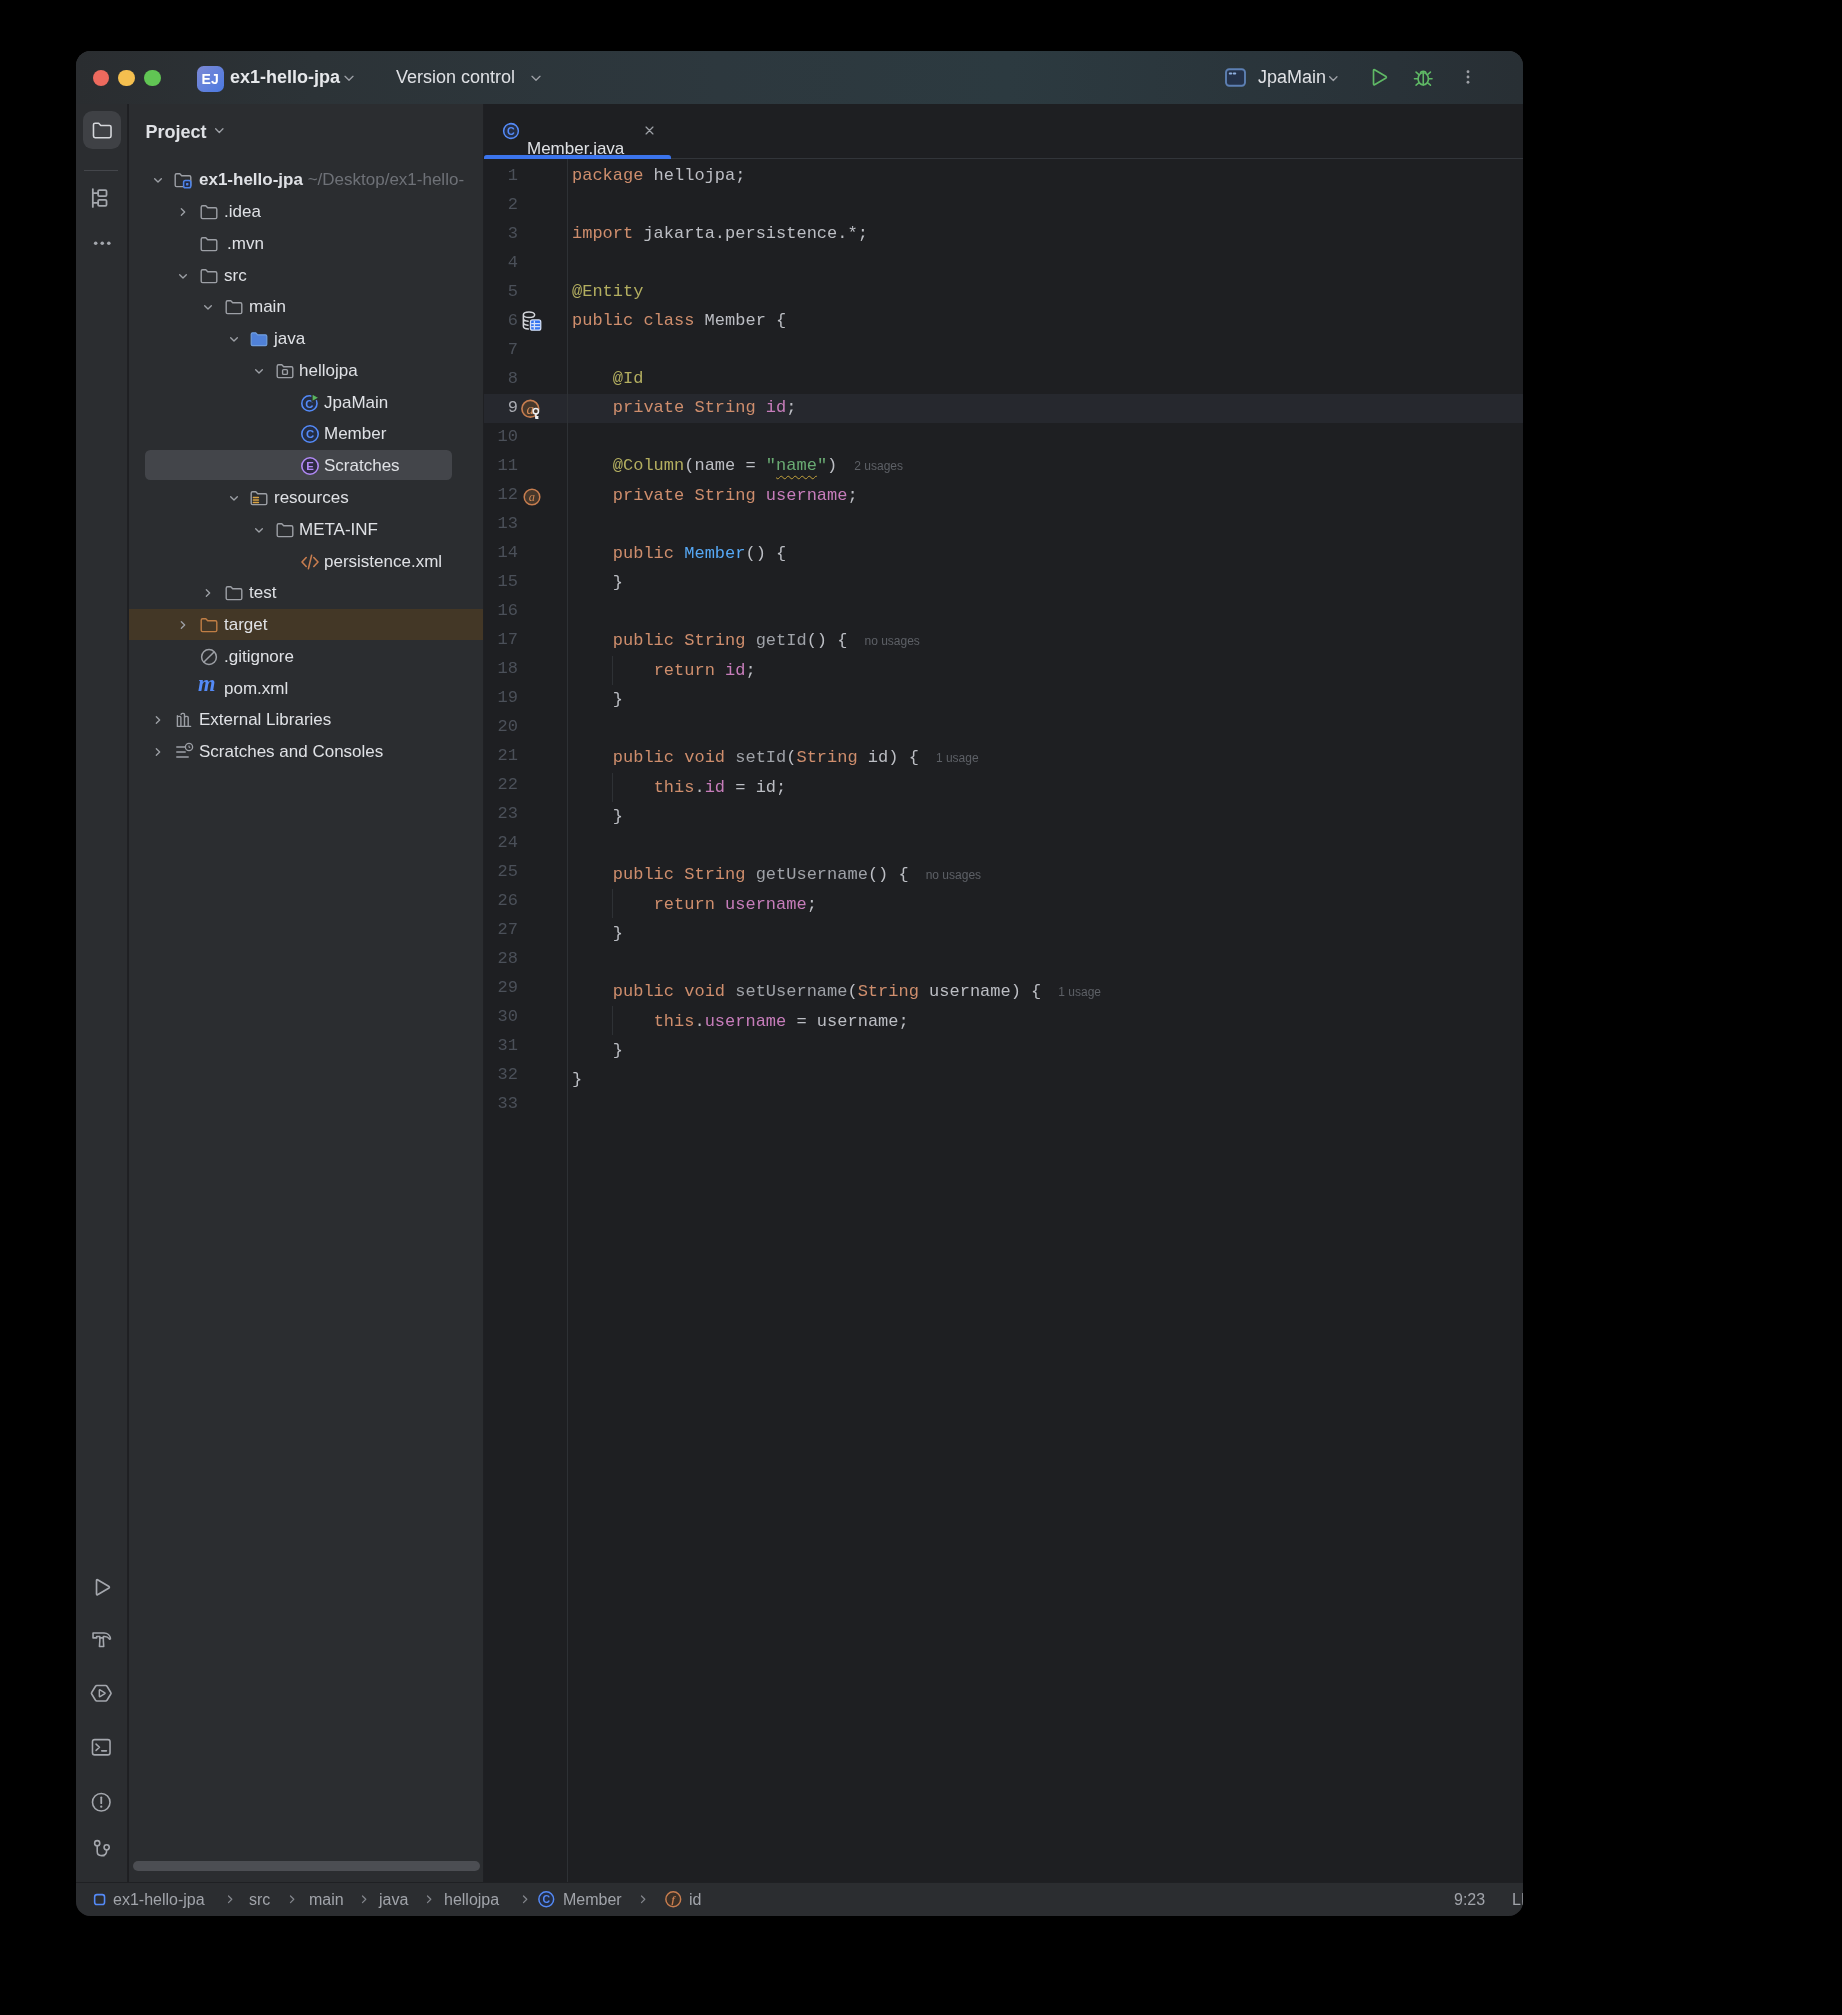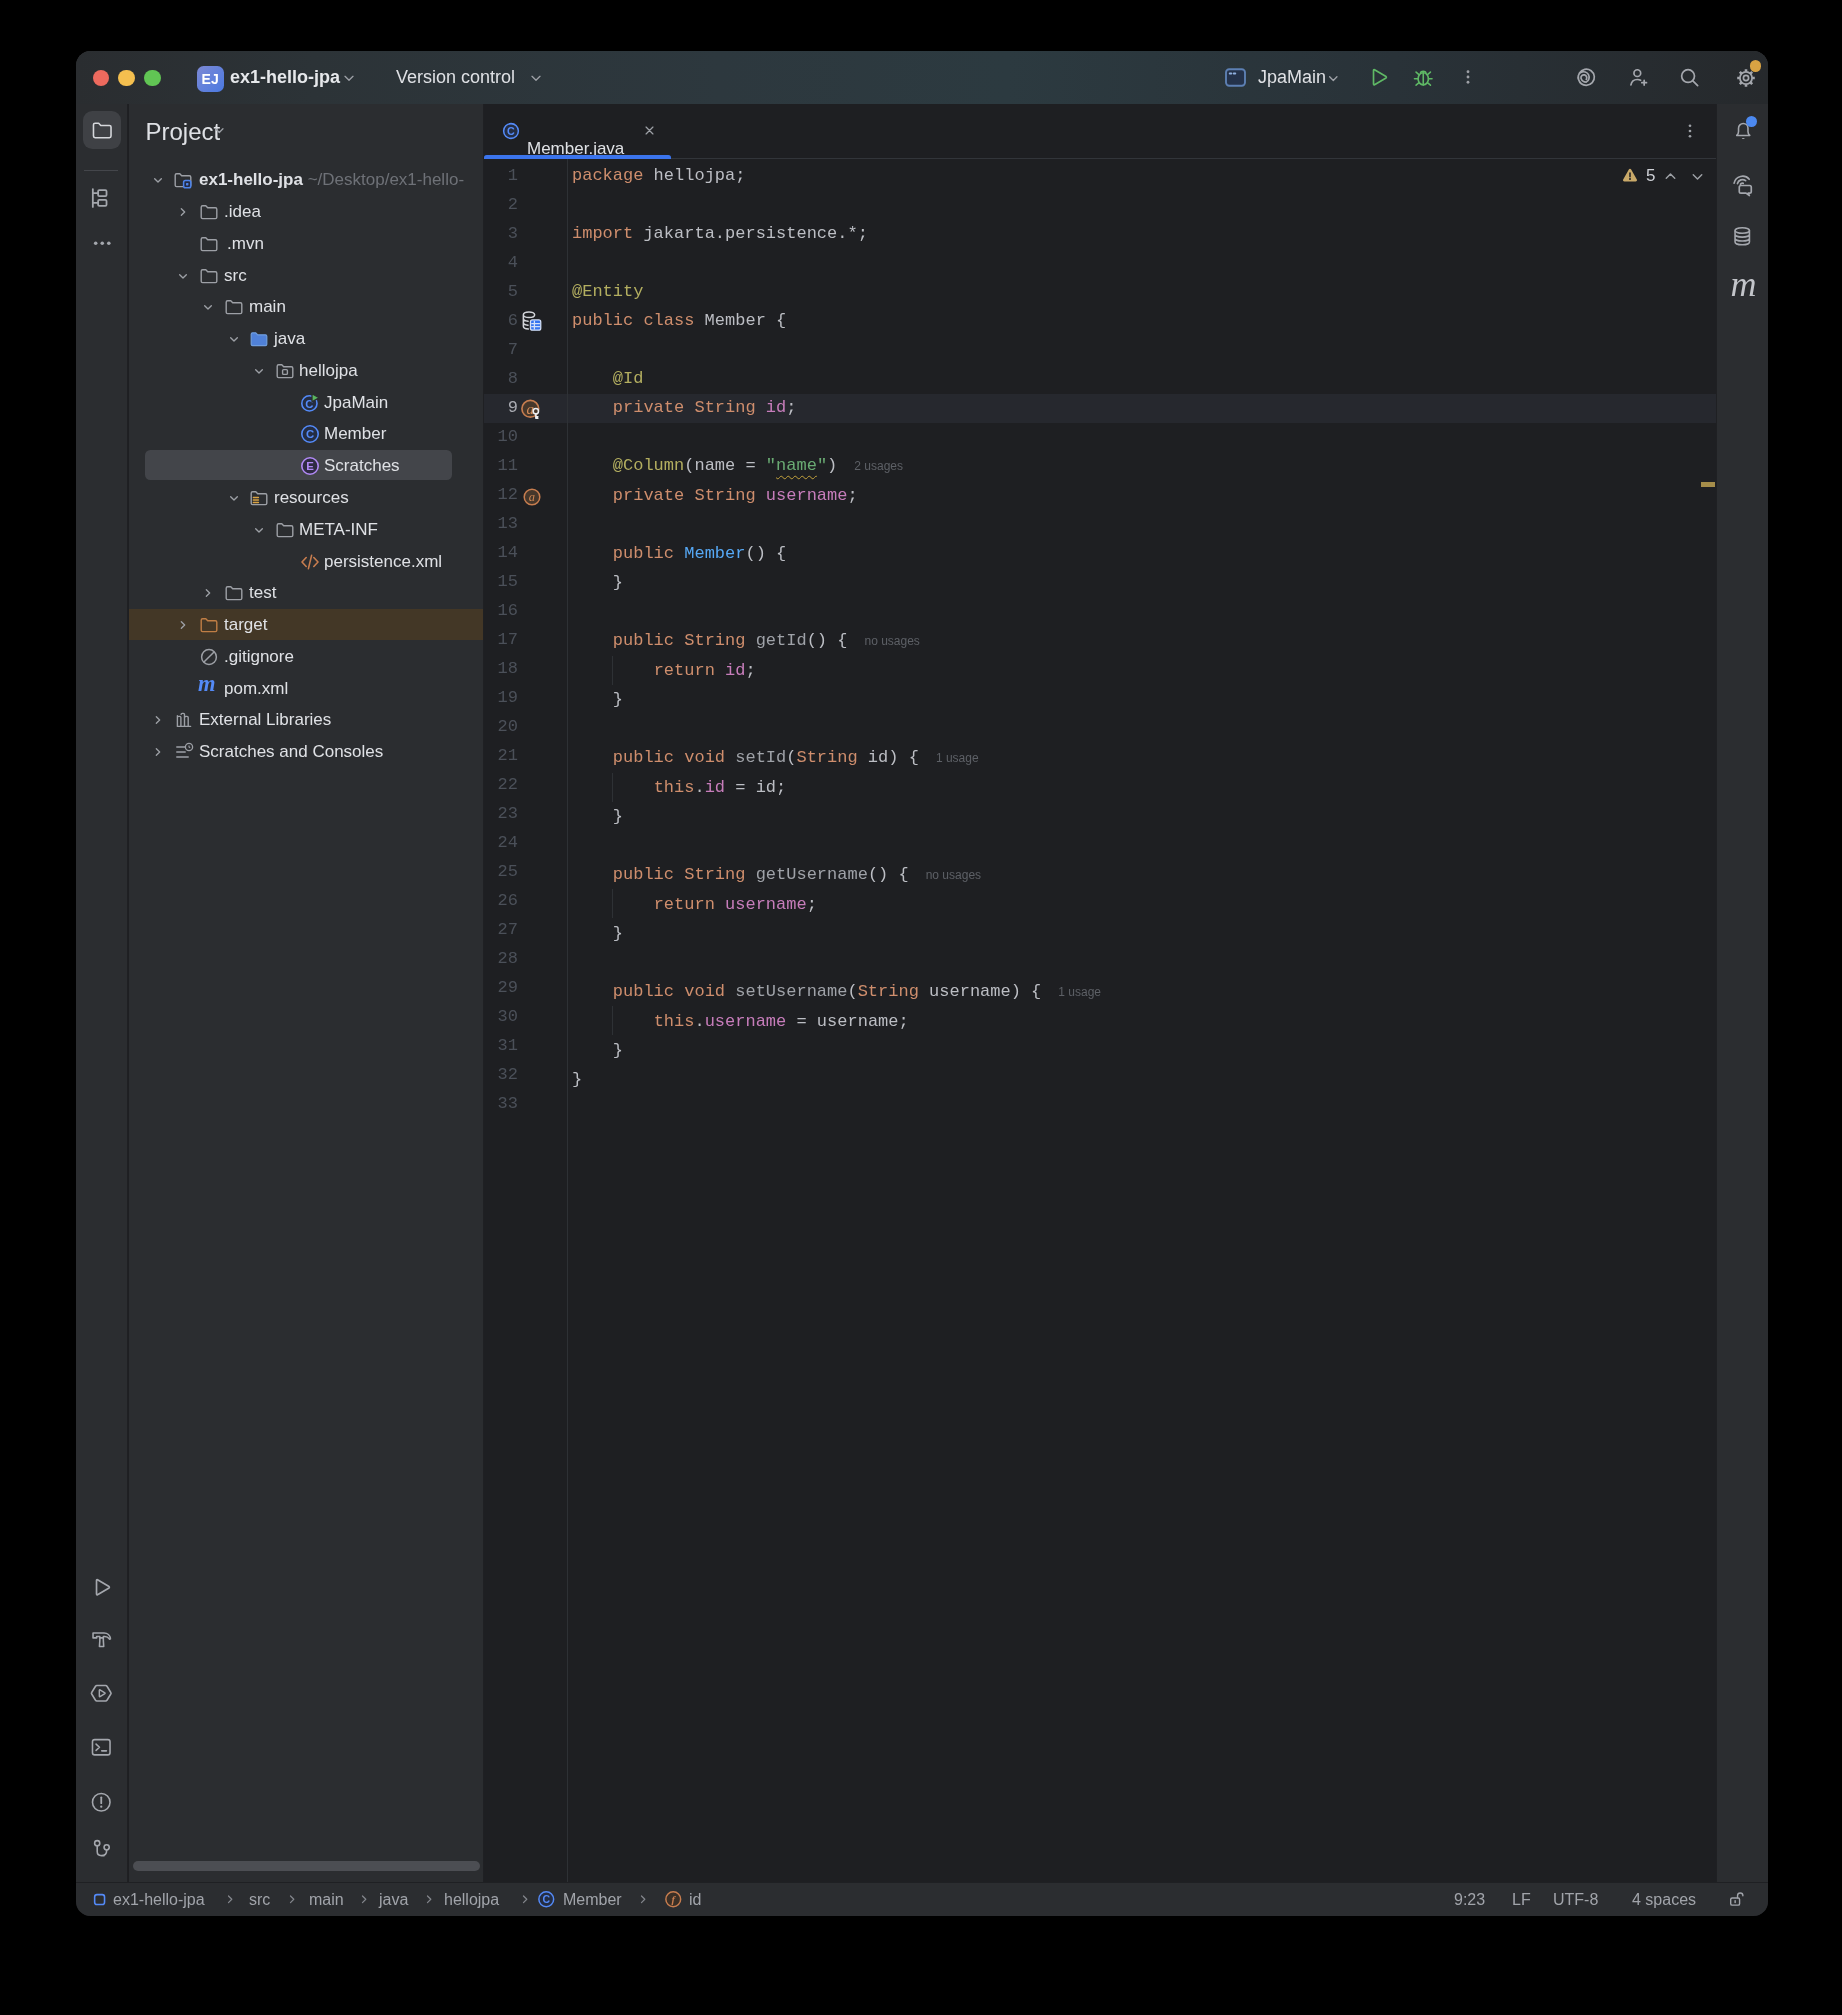--- a/index.html
+++ b/index.html
@@ -1,19 +1,19 @@
 <!DOCTYPE html>
 <html style="font-size:10.6px"><head>
 <meta charset="utf-8">
 <style>
   * { margin:0; padding:0; box-sizing:border-box; }
   html,body { width:1843px; height:2015px; background:#000; overflow:hidden; }
   body { font-family:"Liberation Sans", sans-serif; }
   #win {
-    position:absolute; left:76px; top:51px; width:1692px; height:1865px;
+    position:absolute; left:76px; top:51px; width:1447px; height:1865px;
     border-radius:14.6px; overflow:hidden; background:#1e1f22;
     box-shadow: inset 0 0.7px 0 rgba(255,255,255,0.10);
   }
   .abs { position:absolute; }
   
   #titlebar {
     position:absolute; left:0; top:0; width:1692px; height:53px;
     background:linear-gradient(90deg,#2a2d30 0%,#2c3337 14%,#2d383e 38%,#2c3a40 55%,#293238 78%,#26292c 100%);
   }
   .tl { position:absolute; top:18.5px; width:16.5px; height:16.5px; border-radius:50%; }
@@ -156,21 +156,21 @@
         <circle cx="10" cy="13.9" r="1" fill="#a4a7ad"></circle>
       </svg>
     <svg class="abs" style="left:14px; top:1734px;" width="22.5" height="22.5" viewBox="0 0 20 20">
         <circle cx="6.4" cy="4.6" r="2.3" stroke="#a4a7ad" stroke-width="1.4" fill="none"></circle>
         <circle cx="14.8" cy="8.3" r="2.3" stroke="#a4a7ad" stroke-width="1.4" fill="none"></circle>
         <path d="M6.4 6.9v5.2c0 2.2 1.6 3.6 3.8 3.6h2.3M14.8 10.6v.4c0 2.6-1.4 4.6-4.6 4.6" stroke="#a4a7ad" stroke-width="1.4" fill="none" stroke-linecap="round"></path>
       </svg>
   </div>
 
   <div id="project">
-    <div style="position:absolute; left:16.5px; top:12px; height:32px; line-height:32px; font-size:24px; font-weight:normal; color:#dfe1e5;">Project</div>
+    <div style="position:absolute; left:16.5px; top:12px; height:32px; line-height:32px; font-size:18px; font-weight:bold; color:#dfe1e5;">Project</div>
     <svg class="abs" style="left:83px; top:18.5px;" width="14.6" height="14.6" viewBox="0 0 24 24">
         <path d="M6 9.5l6 6 6-6" stroke="#9da0a6" stroke-width="2.2" fill="none" stroke-linecap="round" stroke-linejoin="round"></path>
       </svg>
     <div id="tree">
 
       <div class="row" style="top:60px;">
         <svg class="chev" style="left:21px;" viewBox="0 0 24 24">
             <path d="M7 10l5 5 5-5" stroke="#9da0a6" stroke-width="2" fill="none" stroke-linecap="round" stroke-linejoin="round"></path>
           </svg>
         <svg class="ric" style="left:44px;" viewBox="0 0 20 20">

